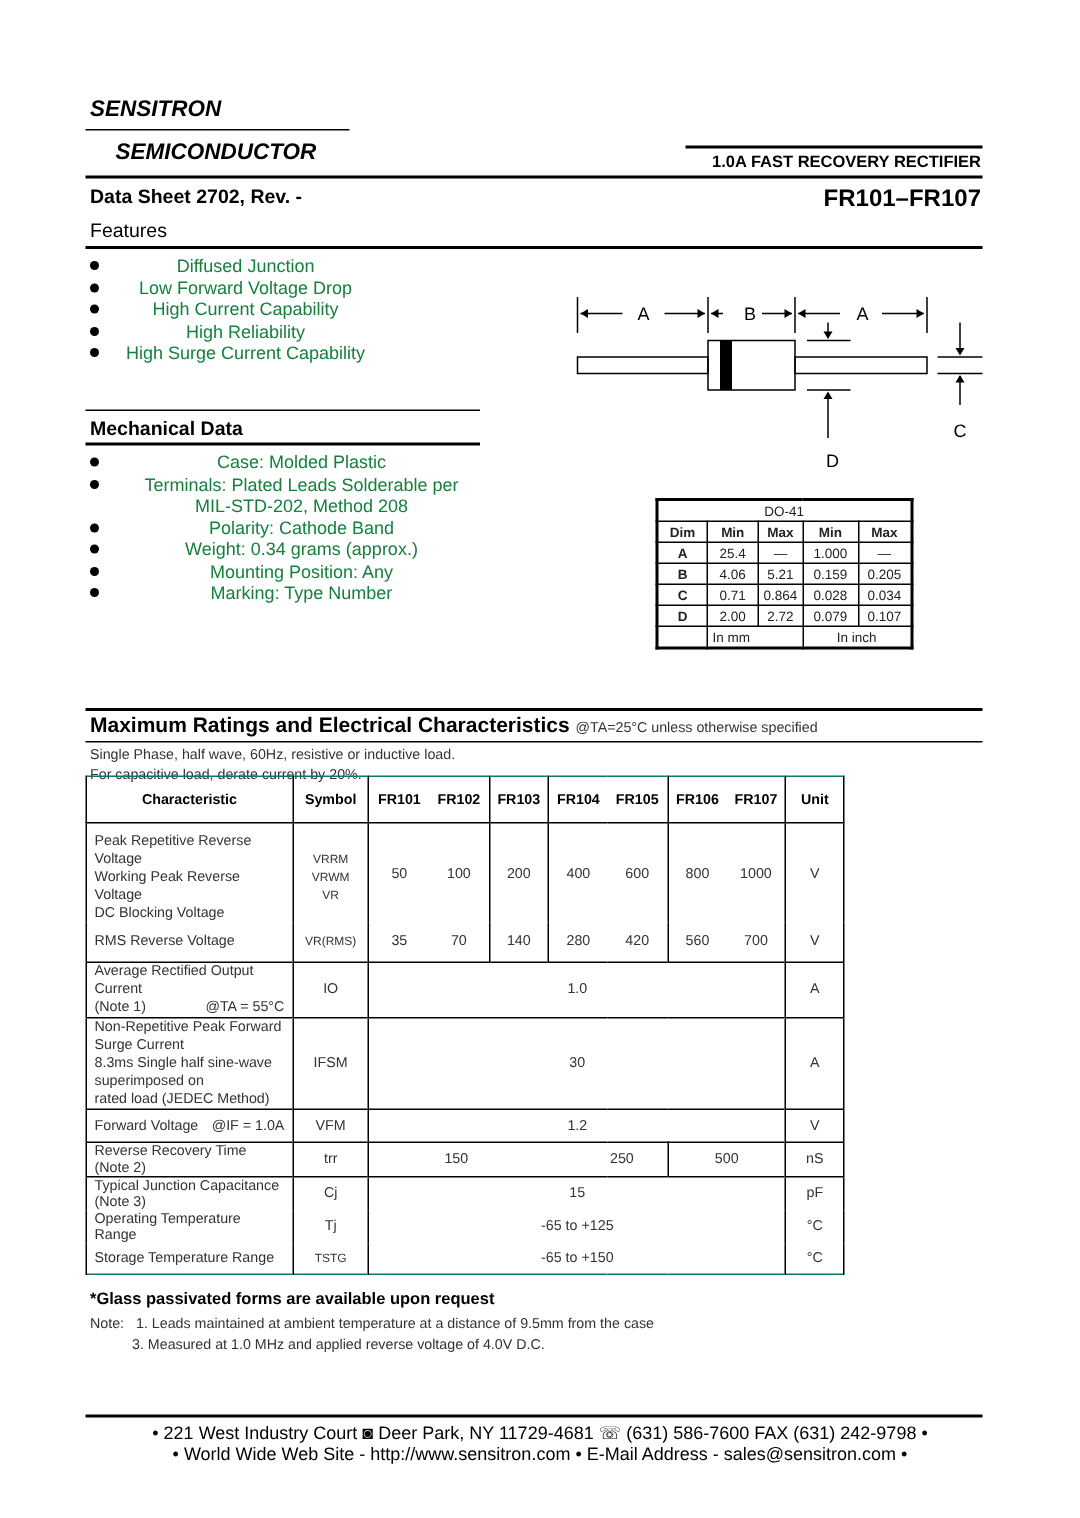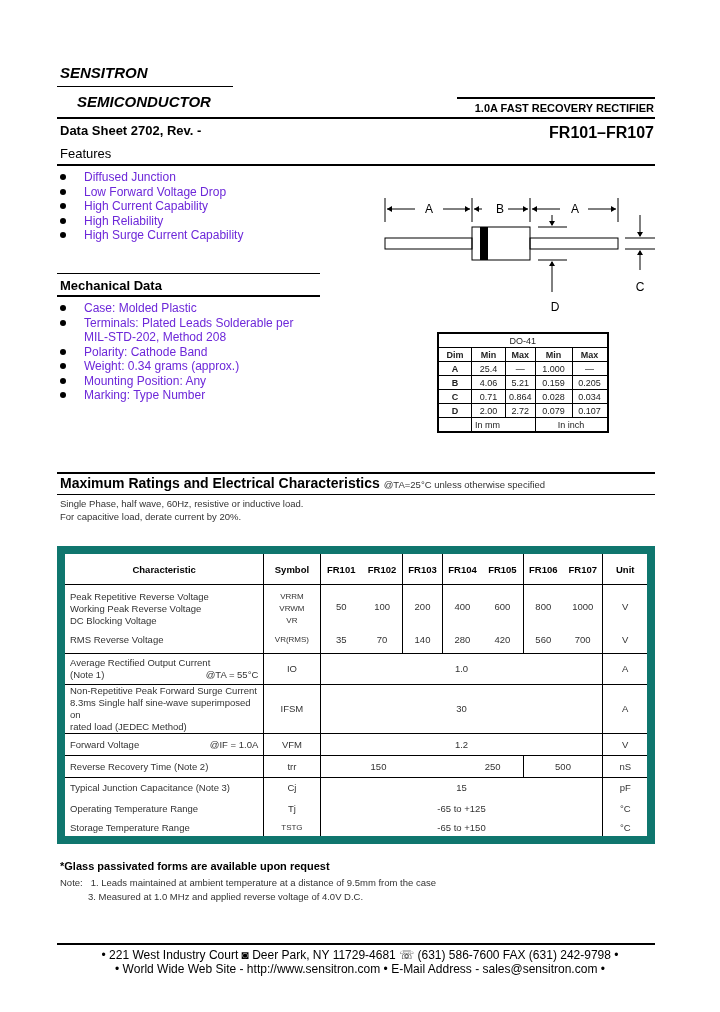--- a/index.html
+++ b/index.html
@@ -7,38 +7,38 @@
   .abs { position: absolute; }
   .brand1 { left: 60px; top: 64px; font-size: 15px; font-weight: bold; font-style: italic; }
   .brand-rule { left: 57px; top: 86px; width: 176px; height: 1px; background: #000; }
   .brand2 { left: 77px; top: 93px; font-size: 15px; font-weight: bold; font-style: italic; }
   .part { right: 66px; top: 76px; font-size: 16px; font-weight: bold; margin-top: 48px; }
   .part-rule { left: 457px; top: 97px; width: 198px; height: 1.5px; background: #000; }
   .subtitle { right: 66px; top: 102px; font-size: 11px; font-weight: bold; }
   .hr-thick { left: 57px; width: 598px; height: 2px; background: #000; }
   .ds { left: 60px; top: 123px; font-size: 13px; font-weight: bold; }
   .feat-h { left: 60px; top: 146px; font-size: 13px; font-weight: normal; }
-  ul.bul { list-style: none; margin: 0; padding: 0; position: absolute; font-size: 12px; color: #6d28d9; }
+  ul.bul { list-style: none; margin: 0; padding: 0; position: absolute; font-size: 12px; color: #15803d; text-align: center; }
   ul.bul li { position: relative; padding-left: 26px; line-height: 14.5px; }
   ul.bul li .dot { position: absolute; left: 2px; top: 4px; width: 6px; height: 6px; border-radius: 50%; background: #000; }
   .mech-h { left: 60px; top: 278px; font-size: 13px; font-weight: bold; }
   .mech-rule-top { left: 57px; top: 273px; width: 263px; height: 1px; background: #000; }
   .mech-rule-bot { left: 57px; top: 295px; width: 263px; height: 2px; background: #000; }
   
   .diagram { left: 375px; top: 185px; width: 290px; height: 135px; }
   
   table.dim { position: absolute; left: 437px; top: 332px; border-collapse: collapse; font-size: 9px; color: #222; }
   table.dim td, table.dim th { border: 1px solid #000; text-align: center; padding: 0 3px; height: 13px; }
   table.dim th { font-weight: bold; }
   .max-h { left: 60px; top: 475px; font-size: 14px; font-weight: bold; }
   .max-h .cond { font-size: 9.5px; font-weight: normal; color: #333; }
   .note1 { left: 60px; top: 498px; font-size: 9.5px; color: #333; }
   .note2 { left: 60px; top: 511px; font-size: 9.5px; color: #333; }
   
-  table.spec { position: absolute; left: 57px; top: 546px; width: 598px; border-collapse: collapse; font-size: 9.5px; color: #333; border: 8px solid #0f766e; }
+  table.spec { position: absolute; left: 57px; top: 517px; width: 506px; border-collapse: collapse; font-size: 9.5px; color: #333; border: 1px solid #0f766e; }
   table.spec td, table.spec th { border-left: 1px solid #000; border-right: 1px solid #000; padding: 0 5px; vertical-align: middle; }
   table.spec th { font-weight: bold; color: #000; font-size: 9.5px; height: 30px; border-bottom: 1px solid #000; }
   table.spec tr.sep td { border-top: 1px solid #000; }
   table.spec td.c { text-align: center; }
   table.spec .lab { display: flex; justify-content: space-between; }
   .glass { left: 60px; top: 860px; font-size: 11px; font-weight: bold; }
   .notes { left: 60px; top: 876px; font-size: 9.5px; color: #333; line-height: 14px; }
   .notes .ind { padding-left: 28px; }
   .foot-rule { left: 57px; top: 943px; width: 598px; height: 2px; background: #000; }
   .foot1 { left: 0; width: 720px; top: 948px; font-size: 12px; text-align: center; }

